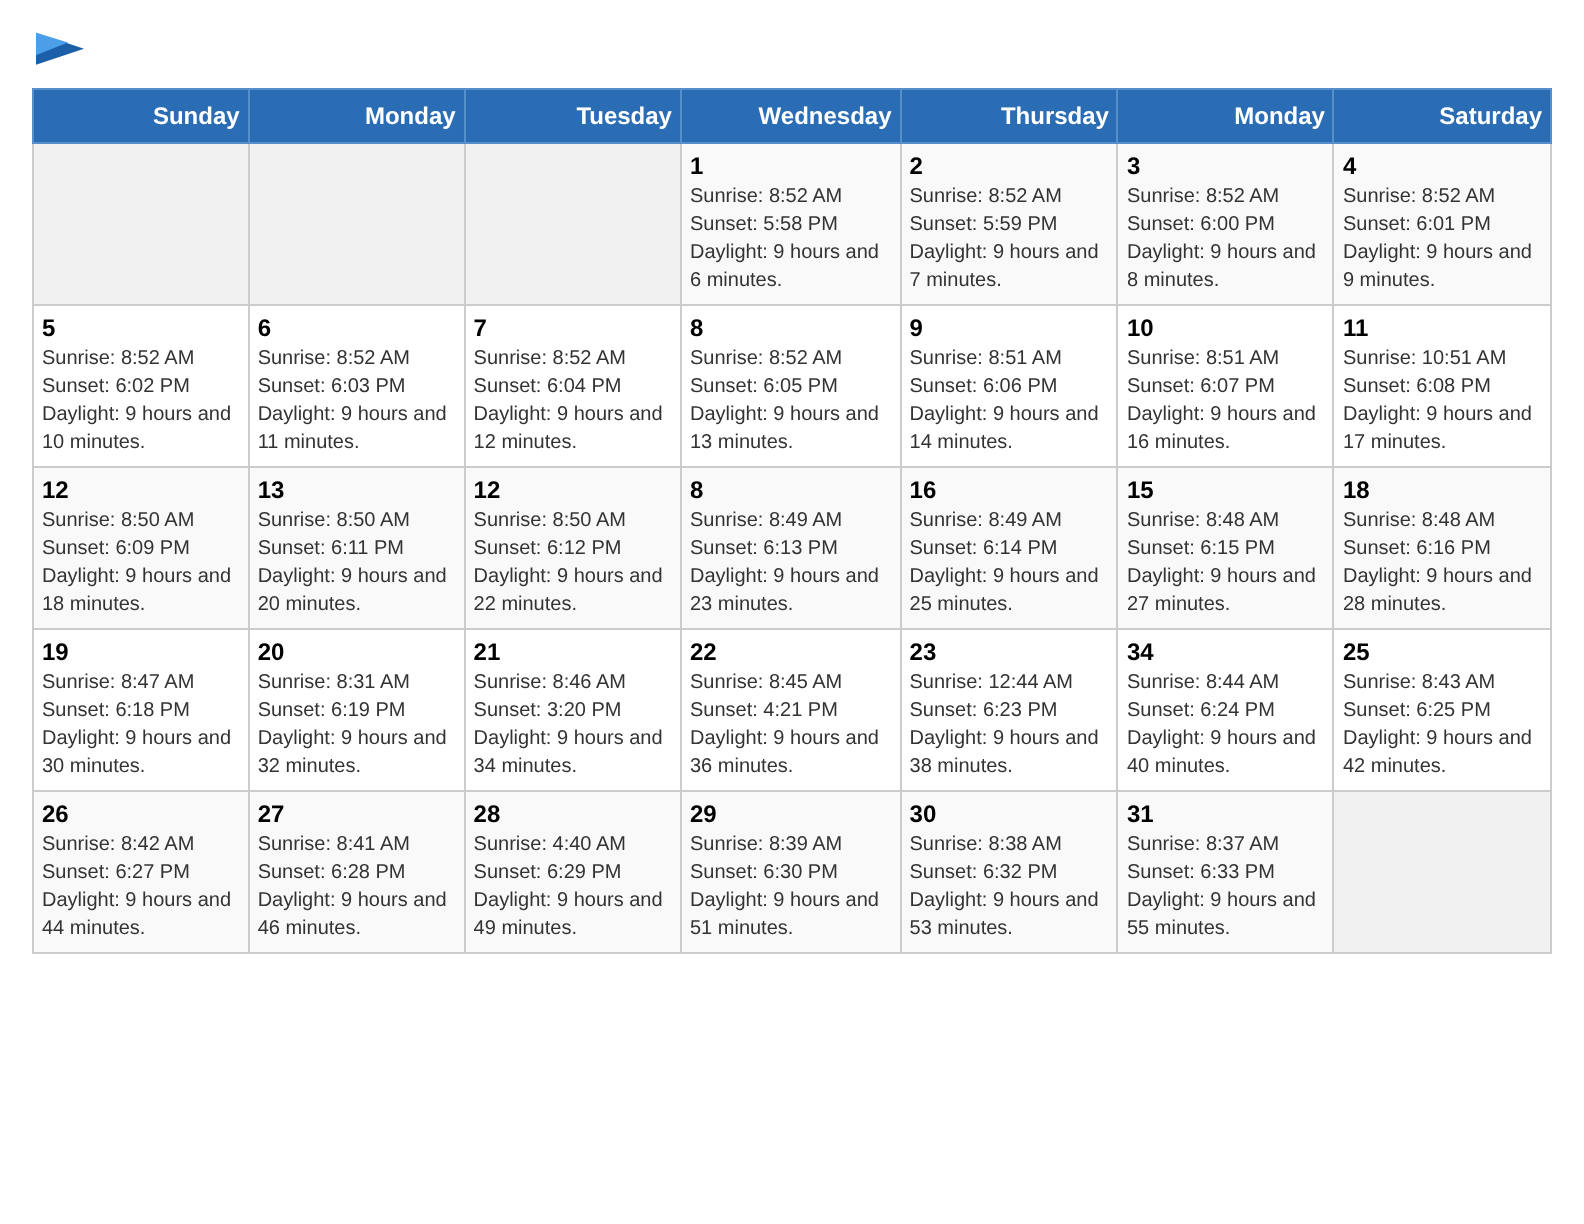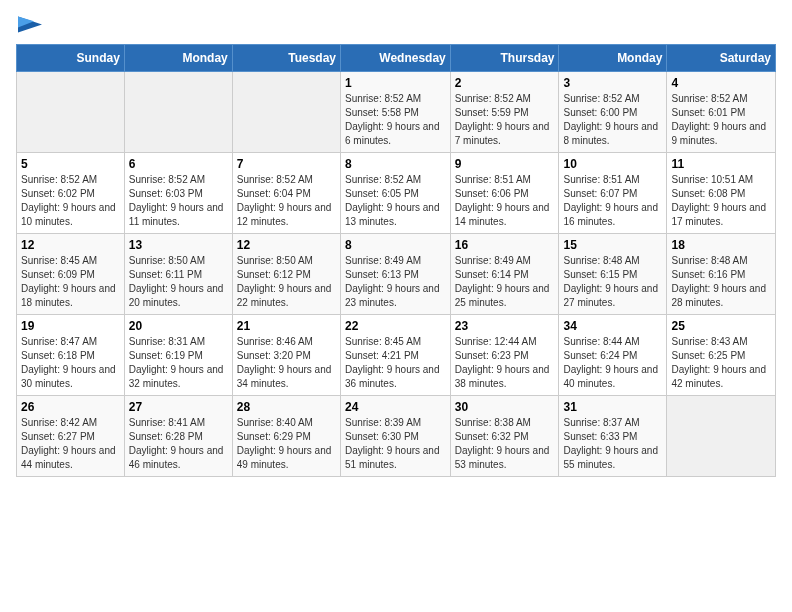--- a/index.html
+++ b/index.html
@@ -196,21 +196,21 @@
         <td>
           <span class="day-number">11</span>
           <div class="day-info">Sunrise: 10:51 AM
 Sunset: 6:08 PM
 Daylight: 9 hours and 17 minutes.</div>
         </td>
       </tr>
       <tr>
         <td>
           <span class="day-number">12</span>
-          <div class="day-info">Sunrise: 8:45 AM
+          <div class="day-info">Sunrise: 8:50 AM
 Sunset: 6:09 PM
 Daylight: 9 hours and 18 minutes.</div>
         </td>
         <td>
           <span class="day-number">13</span>
           <div class="day-info">Sunrise: 8:50 AM
 Sunset: 6:11 PM
 Daylight: 9 hours and 20 minutes.</div>
         </td>
         <td>
@@ -296,26 +296,26 @@
 Daylight: 9 hours and 44 minutes.</div>
         </td>
         <td>
           <span class="day-number">27</span>
           <div class="day-info">Sunrise: 8:41 AM
 Sunset: 6:28 PM
 Daylight: 9 hours and 46 minutes.</div>
         </td>
         <td>
           <span class="day-number">28</span>
-          <div class="day-info">Sunrise: 8:40 AM
+          <div class="day-info">Sunrise: 4:40 AM
 Sunset: 6:29 PM
 Daylight: 9 hours and 49 minutes.</div>
         </td>
         <td>
-          <span class="day-number">24</span>
+          <span class="day-number">29</span>
           <div class="day-info">Sunrise: 8:39 AM
 Sunset: 6:30 PM
 Daylight: 9 hours and 51 minutes.</div>
         </td>
         <td>
           <span class="day-number">30</span>
           <div class="day-info">Sunrise: 8:38 AM
 Sunset: 6:32 PM
 Daylight: 9 hours and 53 minutes.</div>
         </td>

